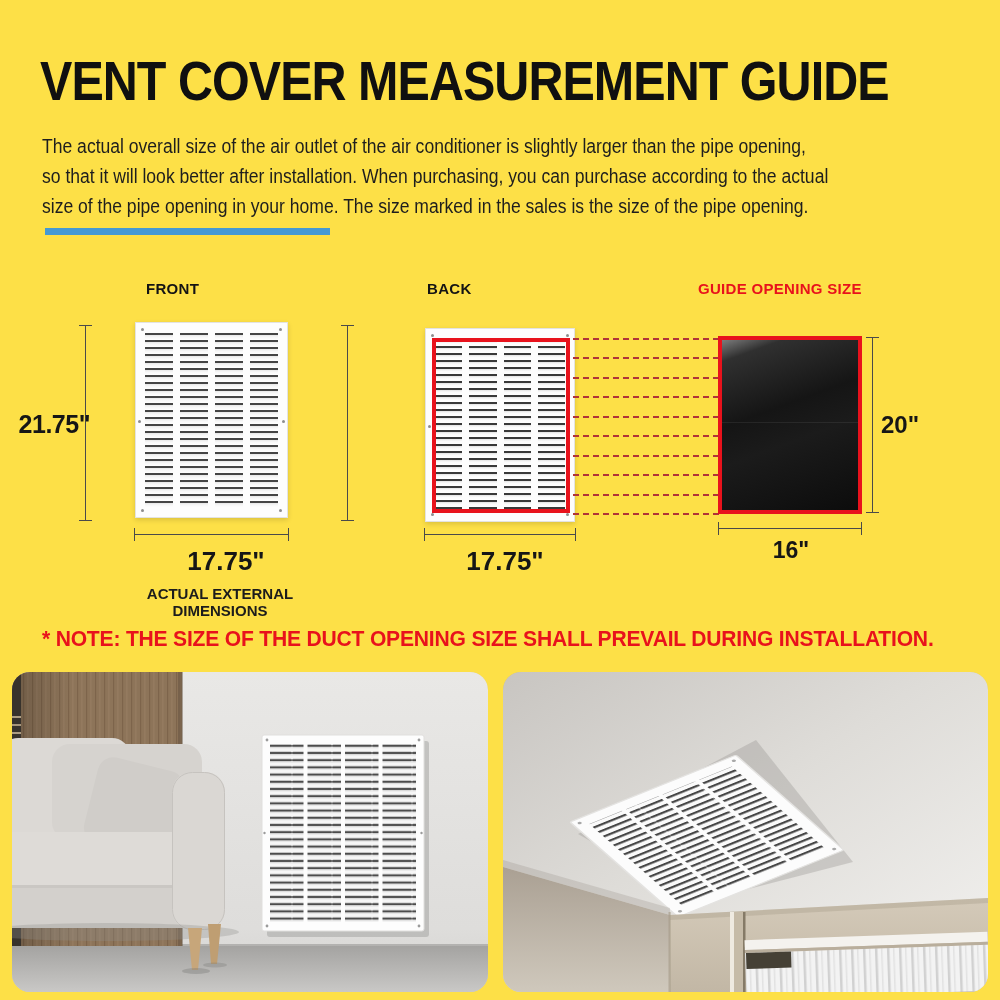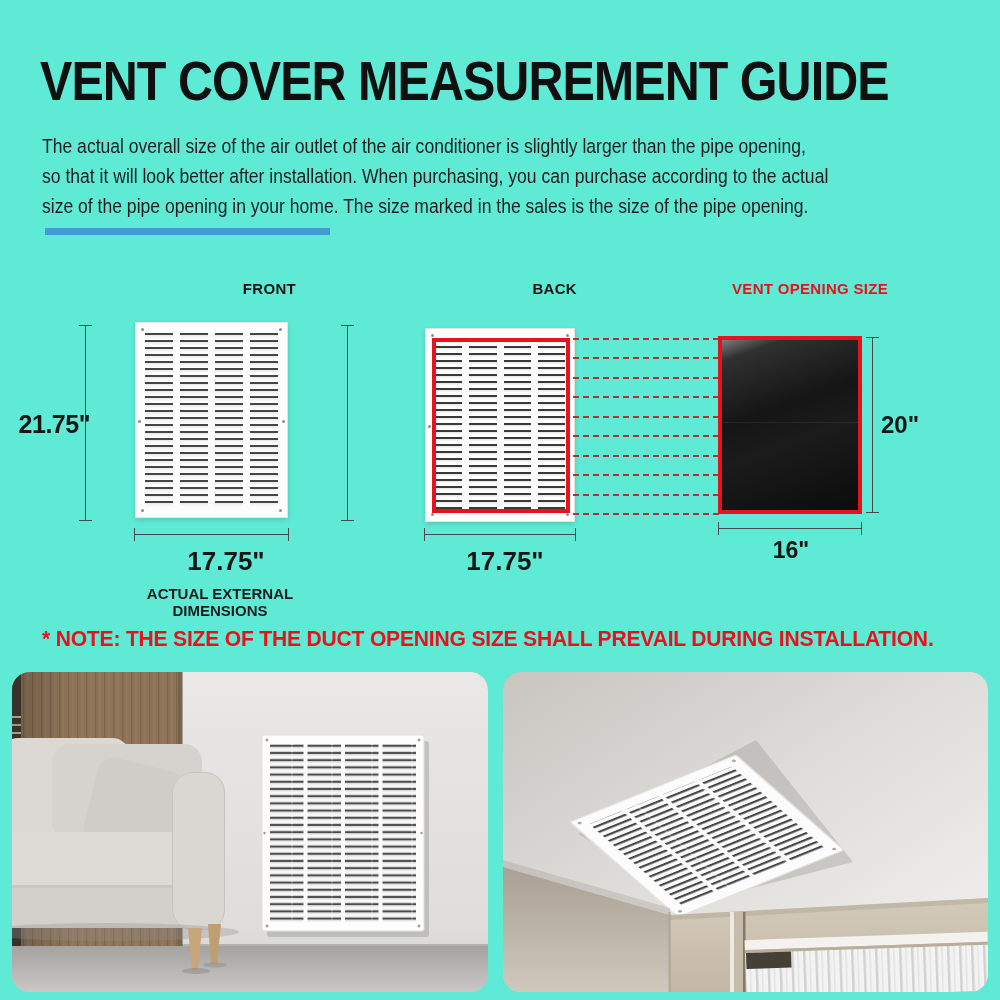--- a/index.html
+++ b/index.html
@@ -1,36 +1,36 @@
 <!DOCTYPE html>
 <html><head>
 <meta charset="utf-8">
 <style>
   html,body { margin:0; padding:0; background:#fff; }
   .canvas {
-    position:relative; width:1000px; height:1000px; background:#5eead4;
+    position:relative; width:1000px; height:1000px; background:#fde047;
     font-family:"Liberation Sans", sans-serif; overflow:hidden;text-decoration:underline;
   }
   
   .page-title {
     position:absolute; left:40px; top:48px; margin:0;
     font-size:50px; font-weight:bold; letter-spacing:-1px; color:#101010;
     white-space:nowrap; transform:scale(0.97,1.12); transform-origin:left top;
   }
   .intro {
     position:absolute; left:42px; top:131px; font-size:19.5px; line-height:30px;
     color:#1e1e1e; transform:scaleX(0.9); transform-origin:left top;
   }
   .intro div { white-space:nowrap; }
   .blue-bar { position:absolute; left:45px; top:228px; width:285px; height:7px; background:#4599d4; }
 
   
   .col-label {
     position:absolute; top:280px; font-size:15px; font-weight:bold; color:#141414;
-    text-align:right; letter-spacing:0.3px;
+    text-align:left; letter-spacing:0.3px;
   }
   .front-label { left:146px; width:150px; }
   .back-label  { left:427px; width:150px; }
   .duct-label  { left:698px; width:190px; color:#e8121c; }
 
   
   .vent {
     position:absolute; background:#fdfdfd; border:1px solid #e3e3e2;
     box-shadow:0 2px 5px rgba(0,0,0,0.14); box-sizing:border-box;
   }
@@ -123,21 +123,21 @@
   <div class="intro">
     <div>The actual overall size of the air outlet of the air conditioner is slightly larger than the pipe opening,</div>
     <div>so that it will look better after installation. When purchasing, you can purchase according to the actual</div>
     <div>size of the pipe opening in your home. The size marked in the sales is the size of the pipe opening.</div>
   </div>
 
   <div class="blue-bar"></div>
 
   <div class="col-label front-label">FRONT</div>
   <div class="col-label back-label">BACK</div>
-  <div class="col-label duct-label">VENT OPENING SIZE</div>
+  <div class="col-label duct-label">GUIDE OPENING SIZE</div>
 
   <div class="vent vent-front">
     <div class="louvers">
       <div class="louver-col"></div>
       <div class="louver-col"></div>
       <div class="louver-col"></div>
       <div class="louver-col"></div>
     </div>
     <div class="screw s-tl"></div>
     <div class="screw s-tr"></div>

